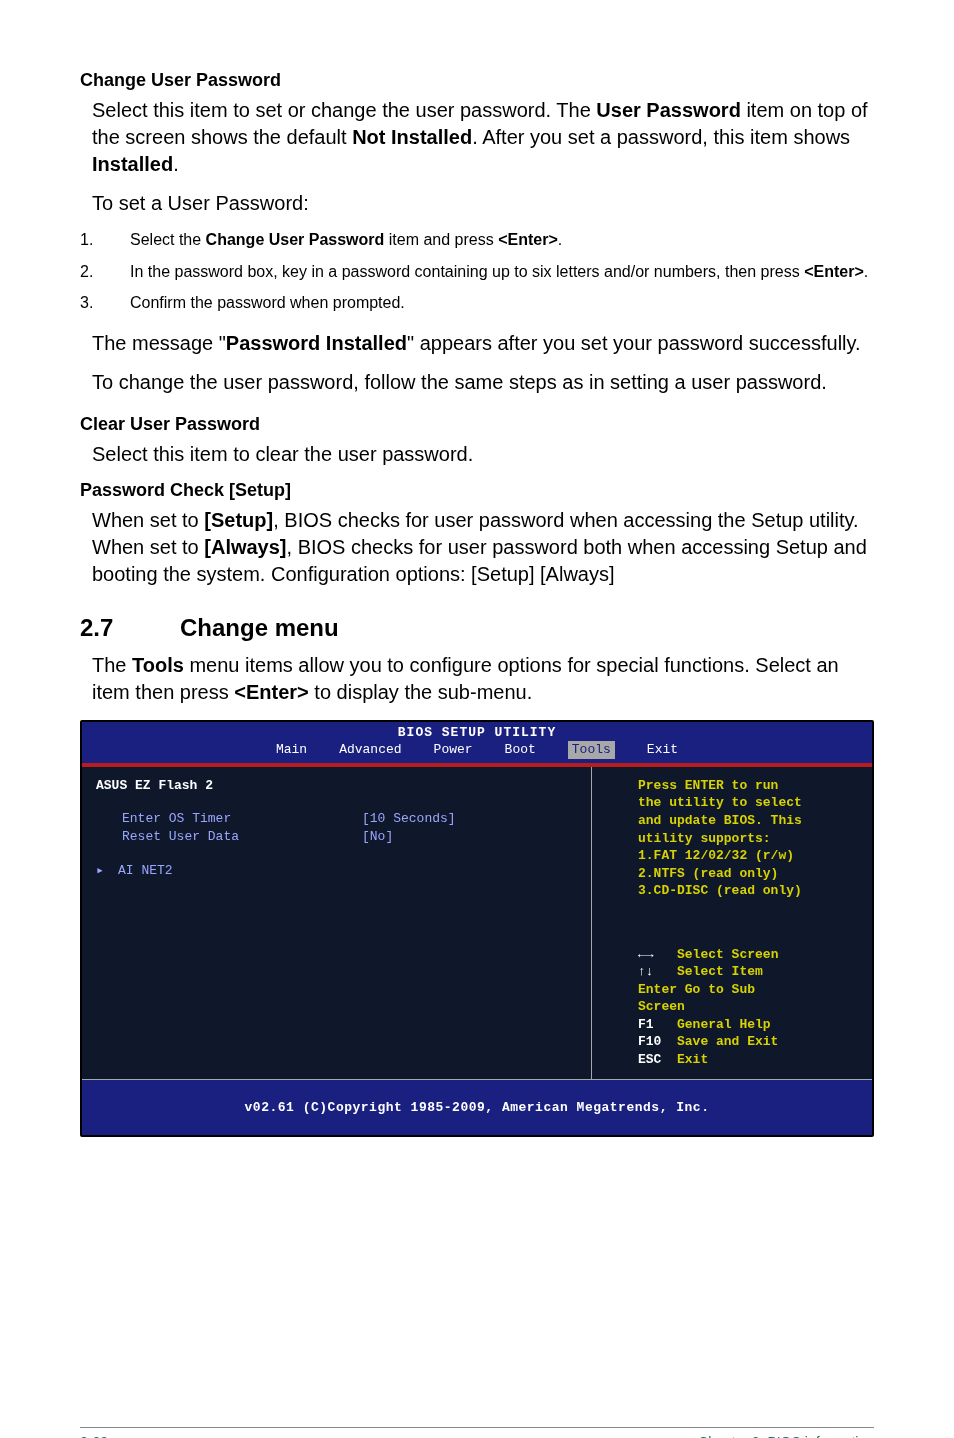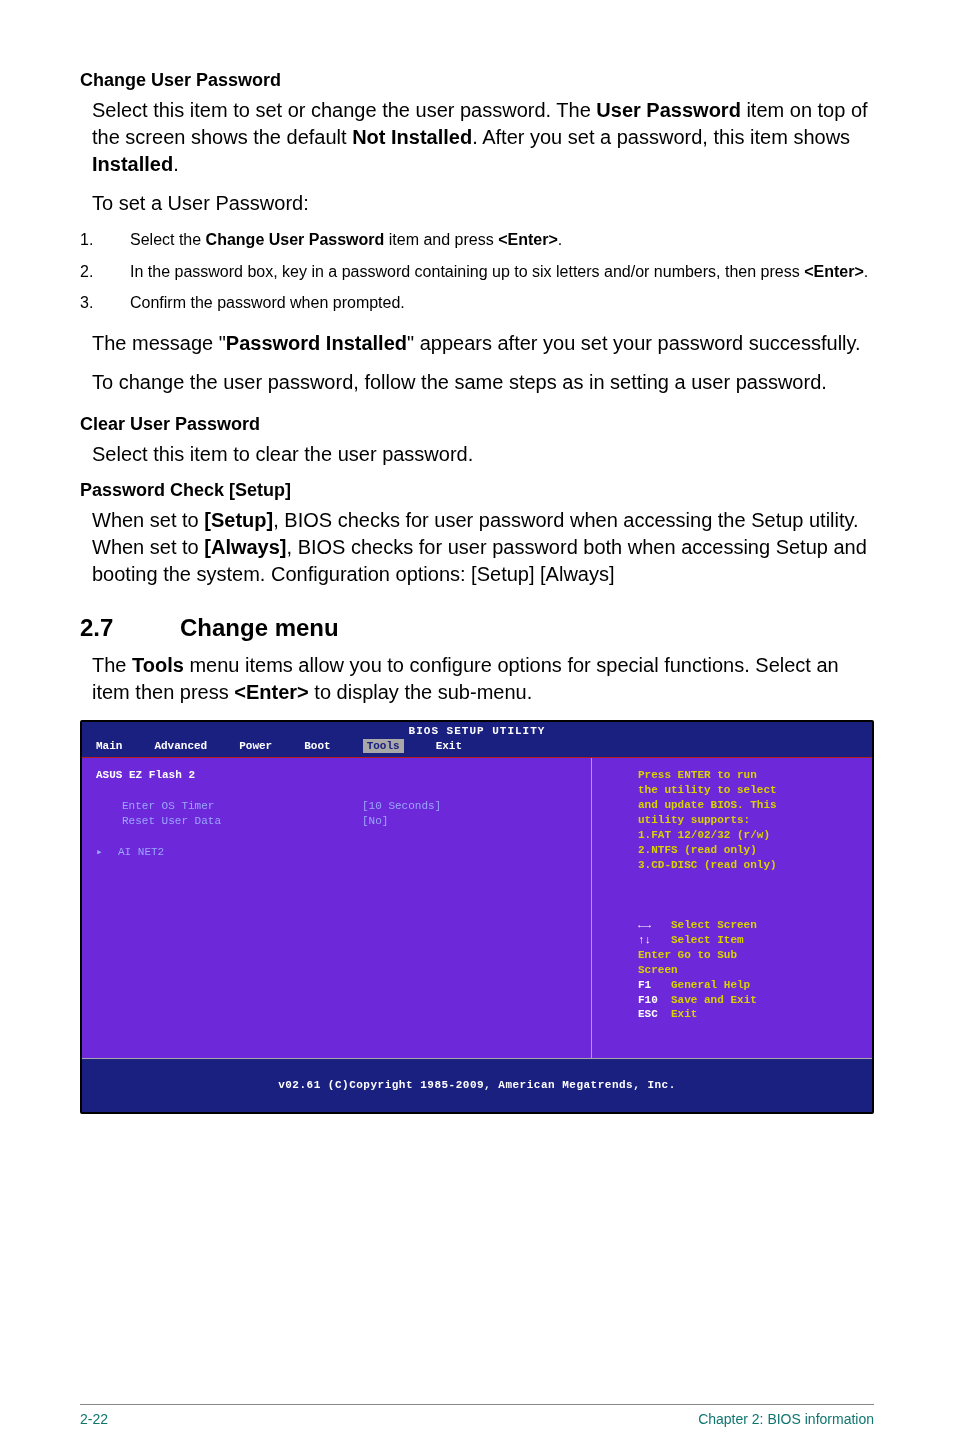--- a/index.html
+++ b/index.html
@@ -45,50 +45,51 @@
   }
   h2.section .secnum {
     display: inline-block;
     width: 100px;
   }
 
   .bios-window {
     margin-top: 14px;
     border: 2px solid #000;
     border-radius: 2px;
-    background: #6d28d9;
+    background: #0f172a;
     font-family: "Courier New", monospace;
-    font-size: 11px;
+    font-size: 13px;
     color: #cfcf00;
     line-height: 1.35;
   }
   .bios-titlebar {
     text-align: center;
     background: #1a2080;
     color: #ffffff;
     font-weight: bold;
     padding: 2px 0 0 0;
     letter-spacing: 1px;
   }
   .bios-tabs {
     display: flex;
     background: #1a2080;
     color: #fff;
     padding: 0 14px 4px 14px;
     gap: 32px;
-    font-weight: bold;
+    font-weight: normal;
+    justify-content: center;
   }
   .bios-tabs .tab.active {
     background: #a8a8a8;
     color: #1a2080;
     padding: 0 4px;
   }
   .bios-body {
     display: flex;
-    border-top: 1px solid #b91c1c;
+    border-top: 4px solid #b91c1c;
     gap: 36px;
   }
   .bios-left {
     flex: 1;
     padding: 10px 14px 30px 14px;
     border-right: 1px solid #a8a8a8;
     min-height: 260px;
   }
   .bios-left .item {
     display: flex;

